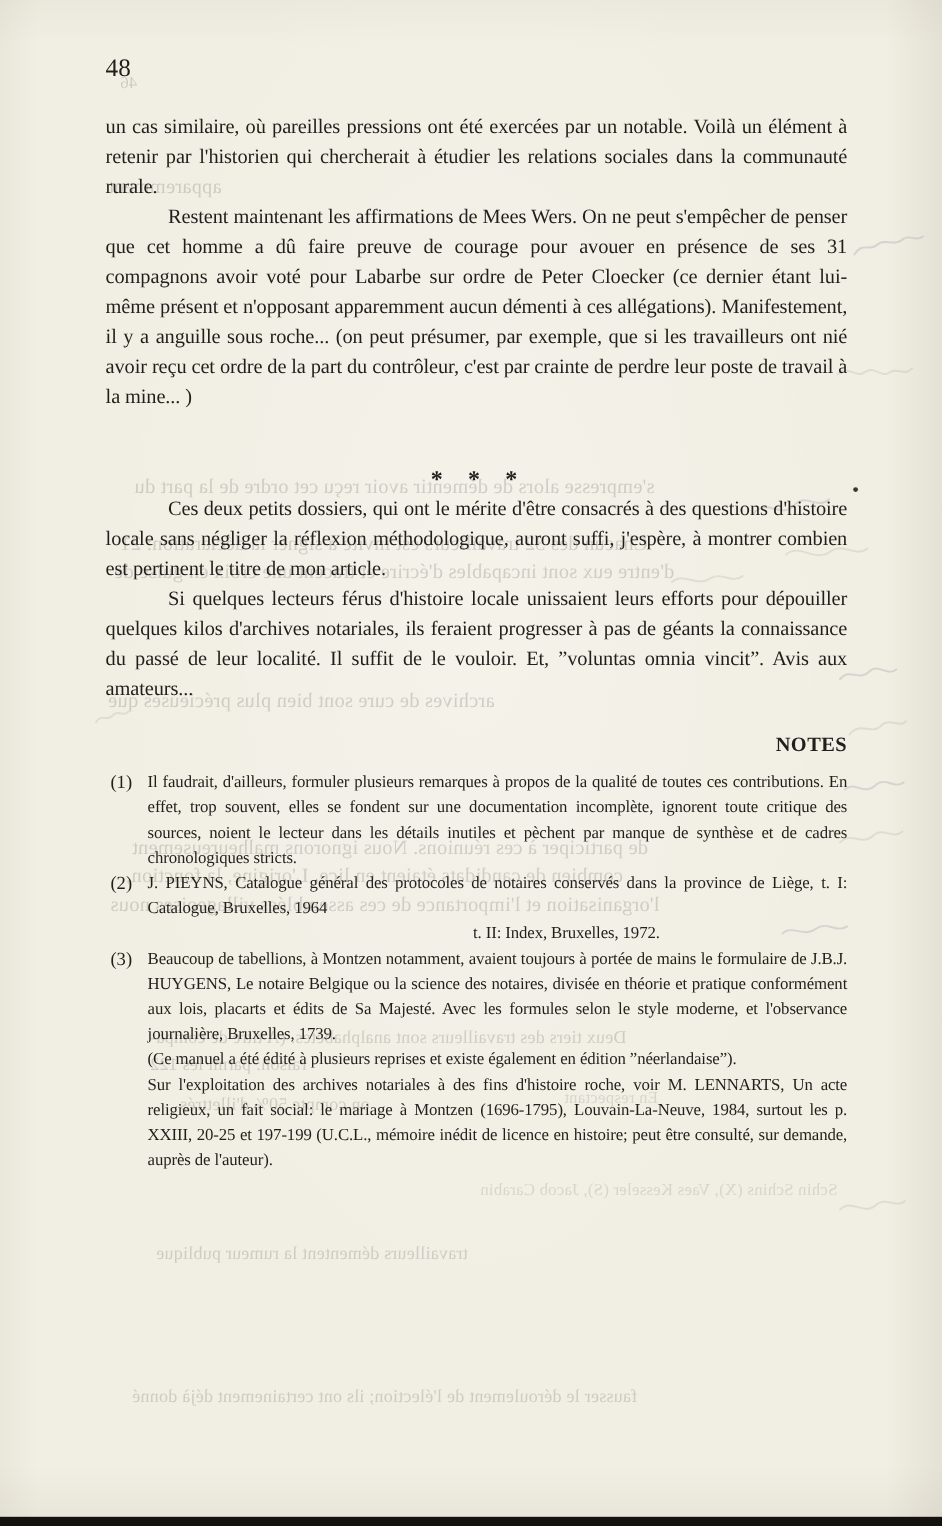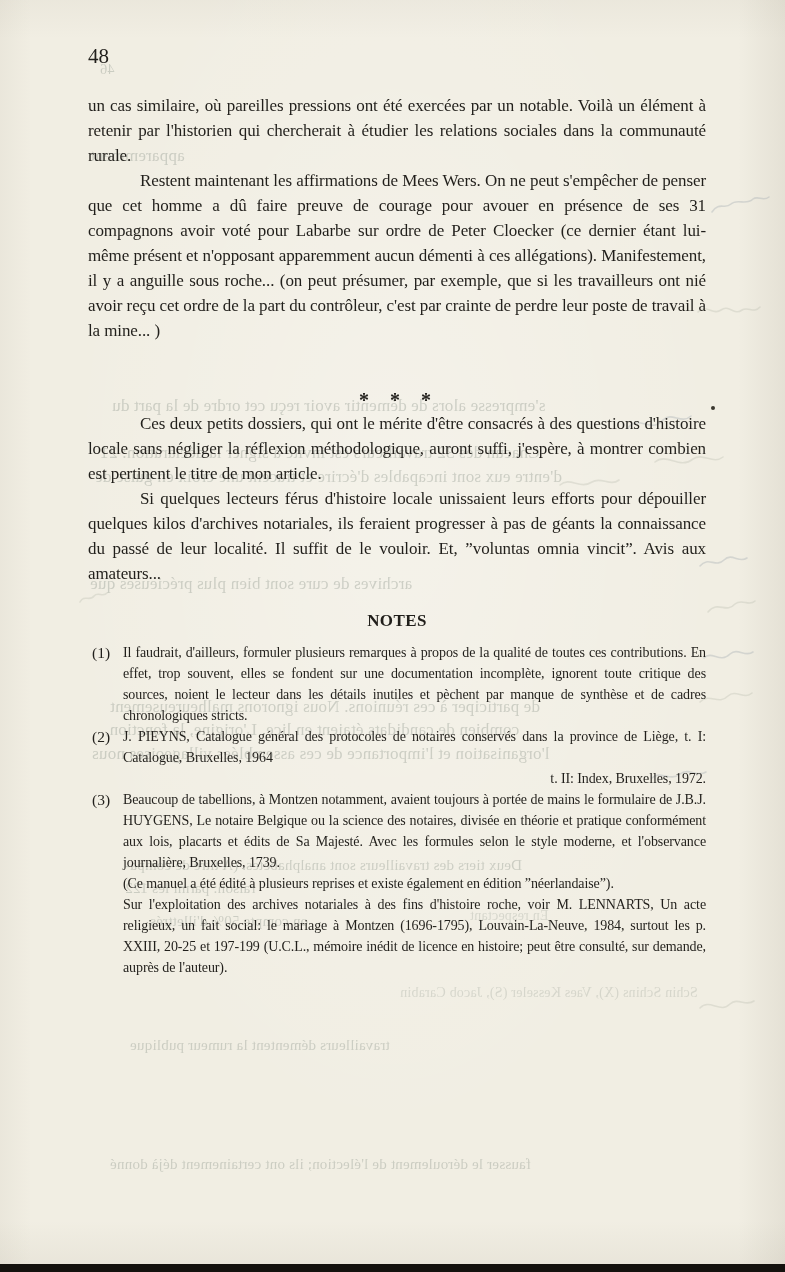--- a/index.html
+++ b/index.html
@@ -72,21 +72,21 @@
     text-align:center;
     font-weight:bold;
     font-size:20px;
     line-height:22px;
     letter-spacing:4px;
     word-spacing:8px;
   }
   .para.after-sep{}
   .notes-title{
     margin:24px 0 10px 0;
-    text-align:center;
+    text-align:right;
     font-size:17px;
     line-height:22px;
     font-weight:bold;
     letter-spacing:.4px;
   }
   .note{
     display:grid;
     grid-template-columns:35px 1fr;
     align-items:start;
   }
@@ -97,21 +97,21 @@
   }
   .note-body{min-width:0;}
   .note-para{
     margin:0;
     font-size:14px;
     line-height:21px;
     text-align:justify;
     letter-spacing:-0.1px;
   }
   .note-para.sub-indent{
-    text-align:right;
+    text-align:center;
     padding-left:115px;
   }
   b{font-weight:400;}
   
   .ink-dot{
     position:absolute;
     top:406px;left:711px;
     width:4px;height:4px;
     border-radius:50%;
     background:#3a372f;

